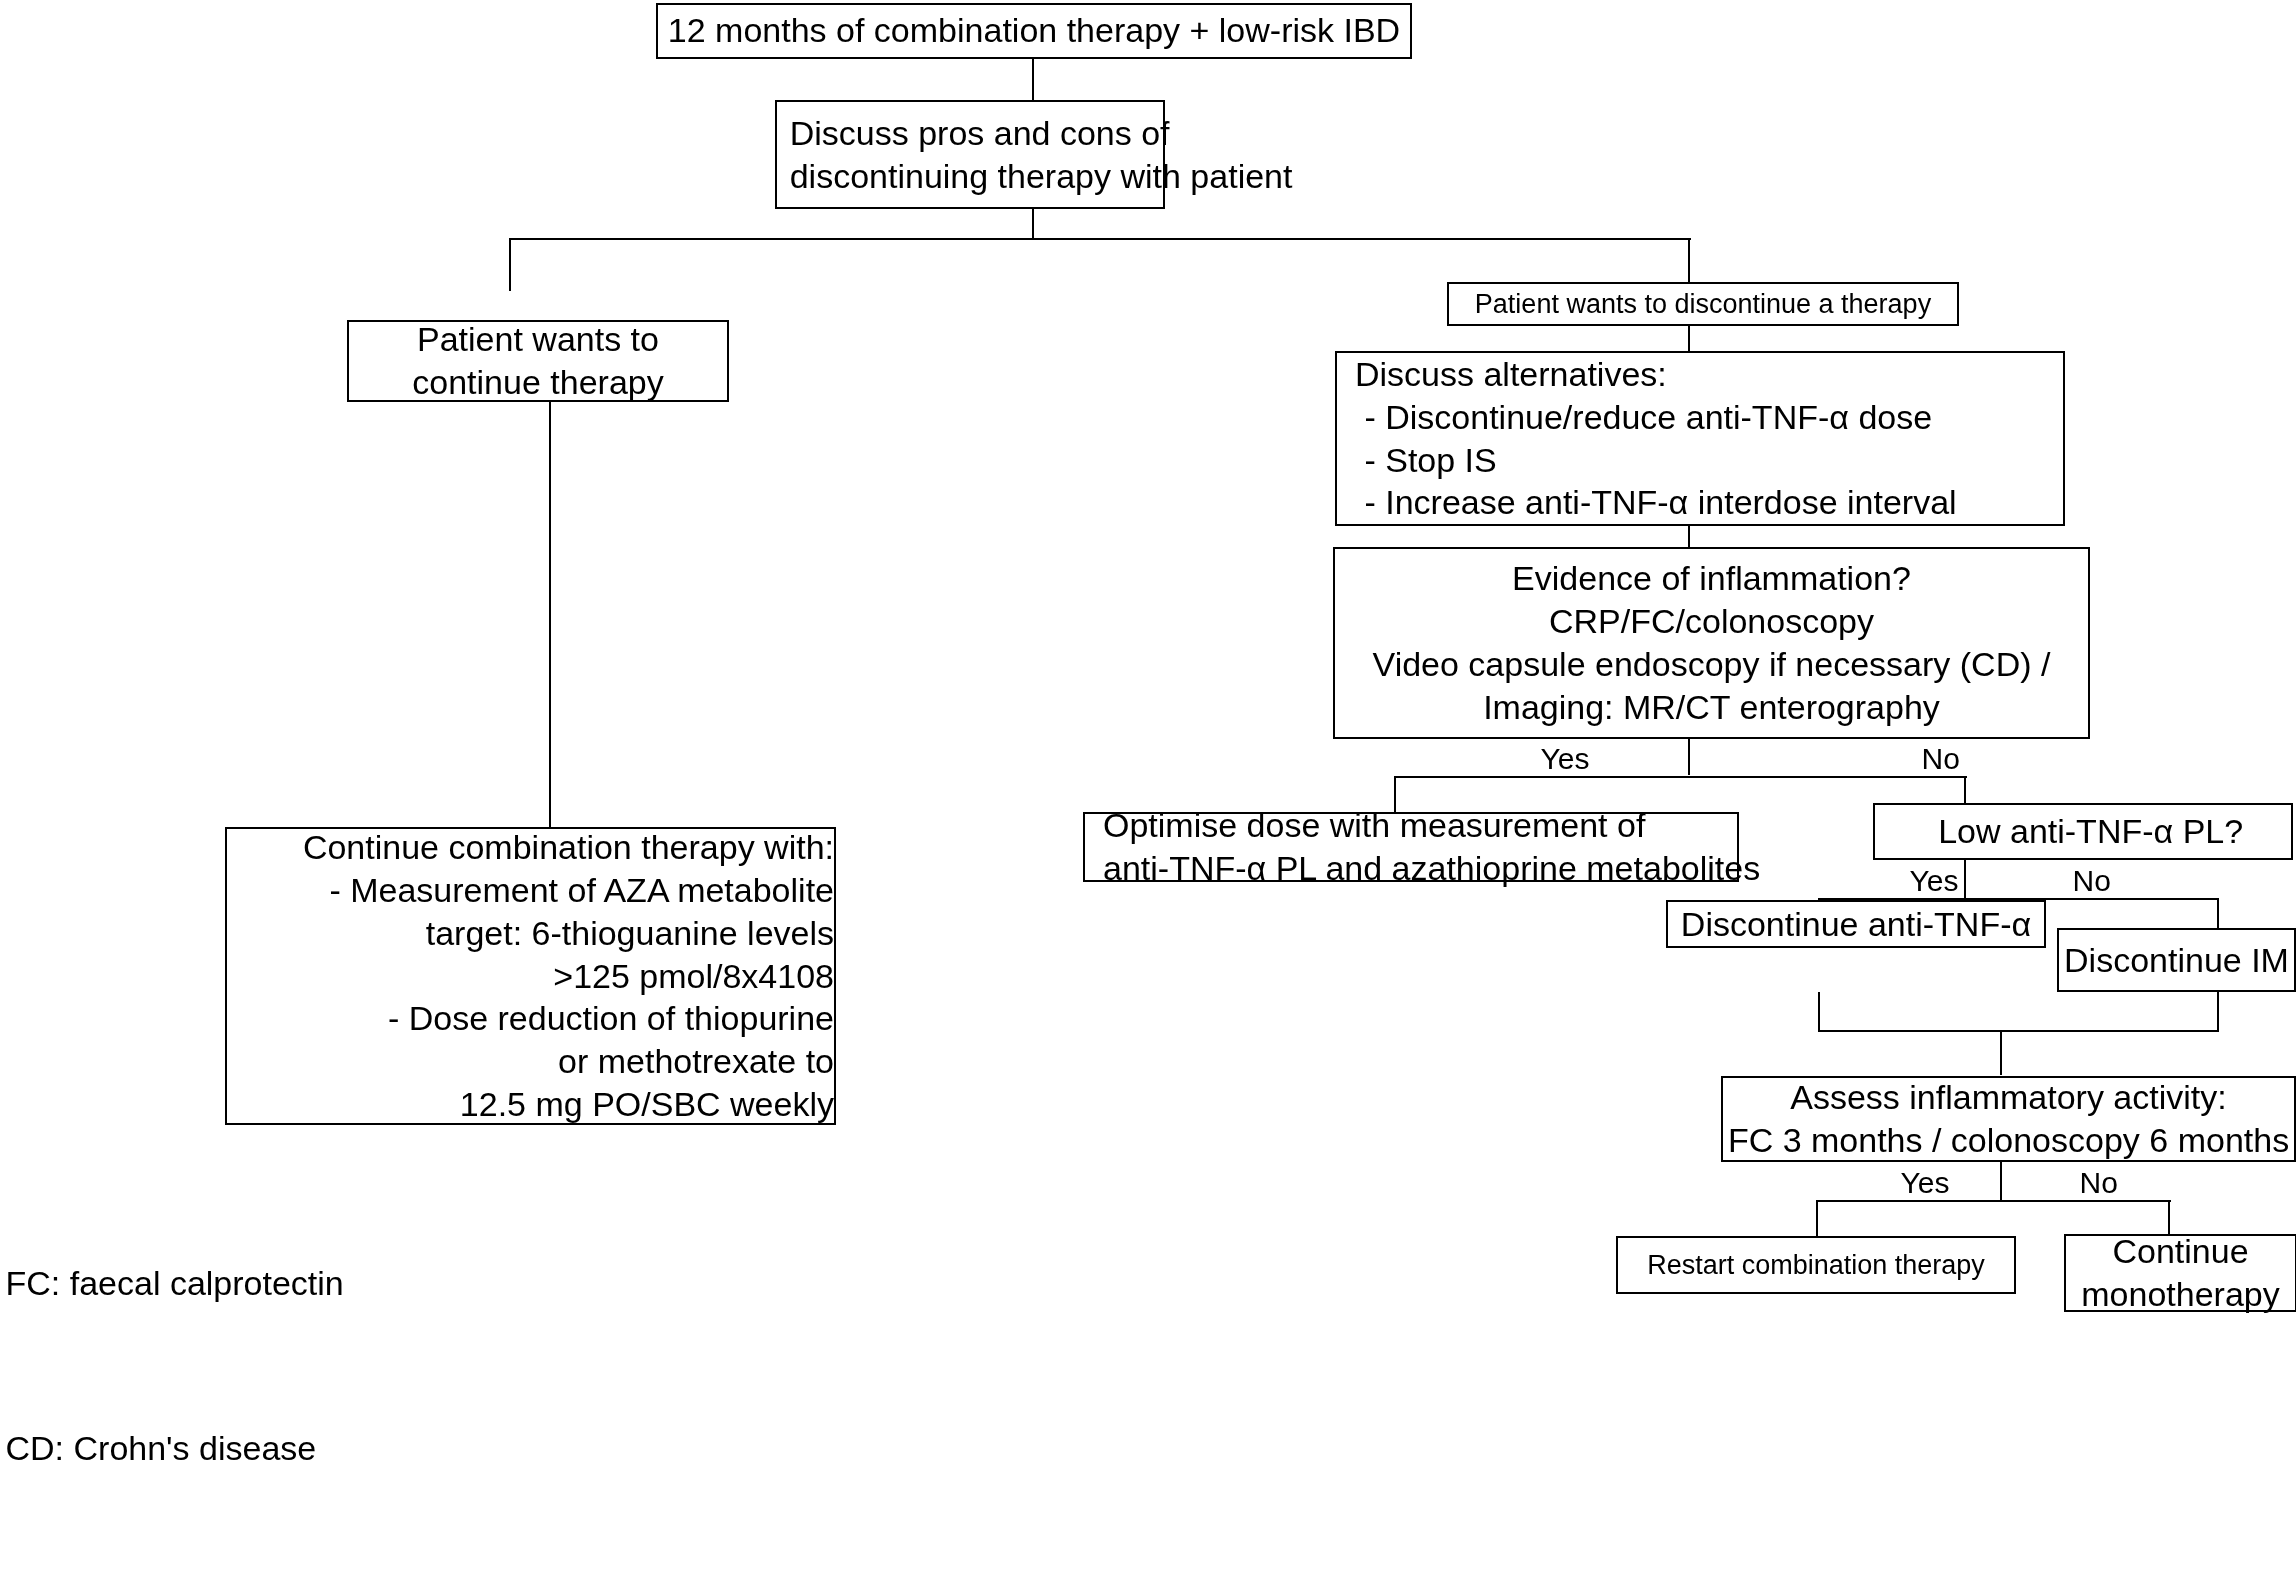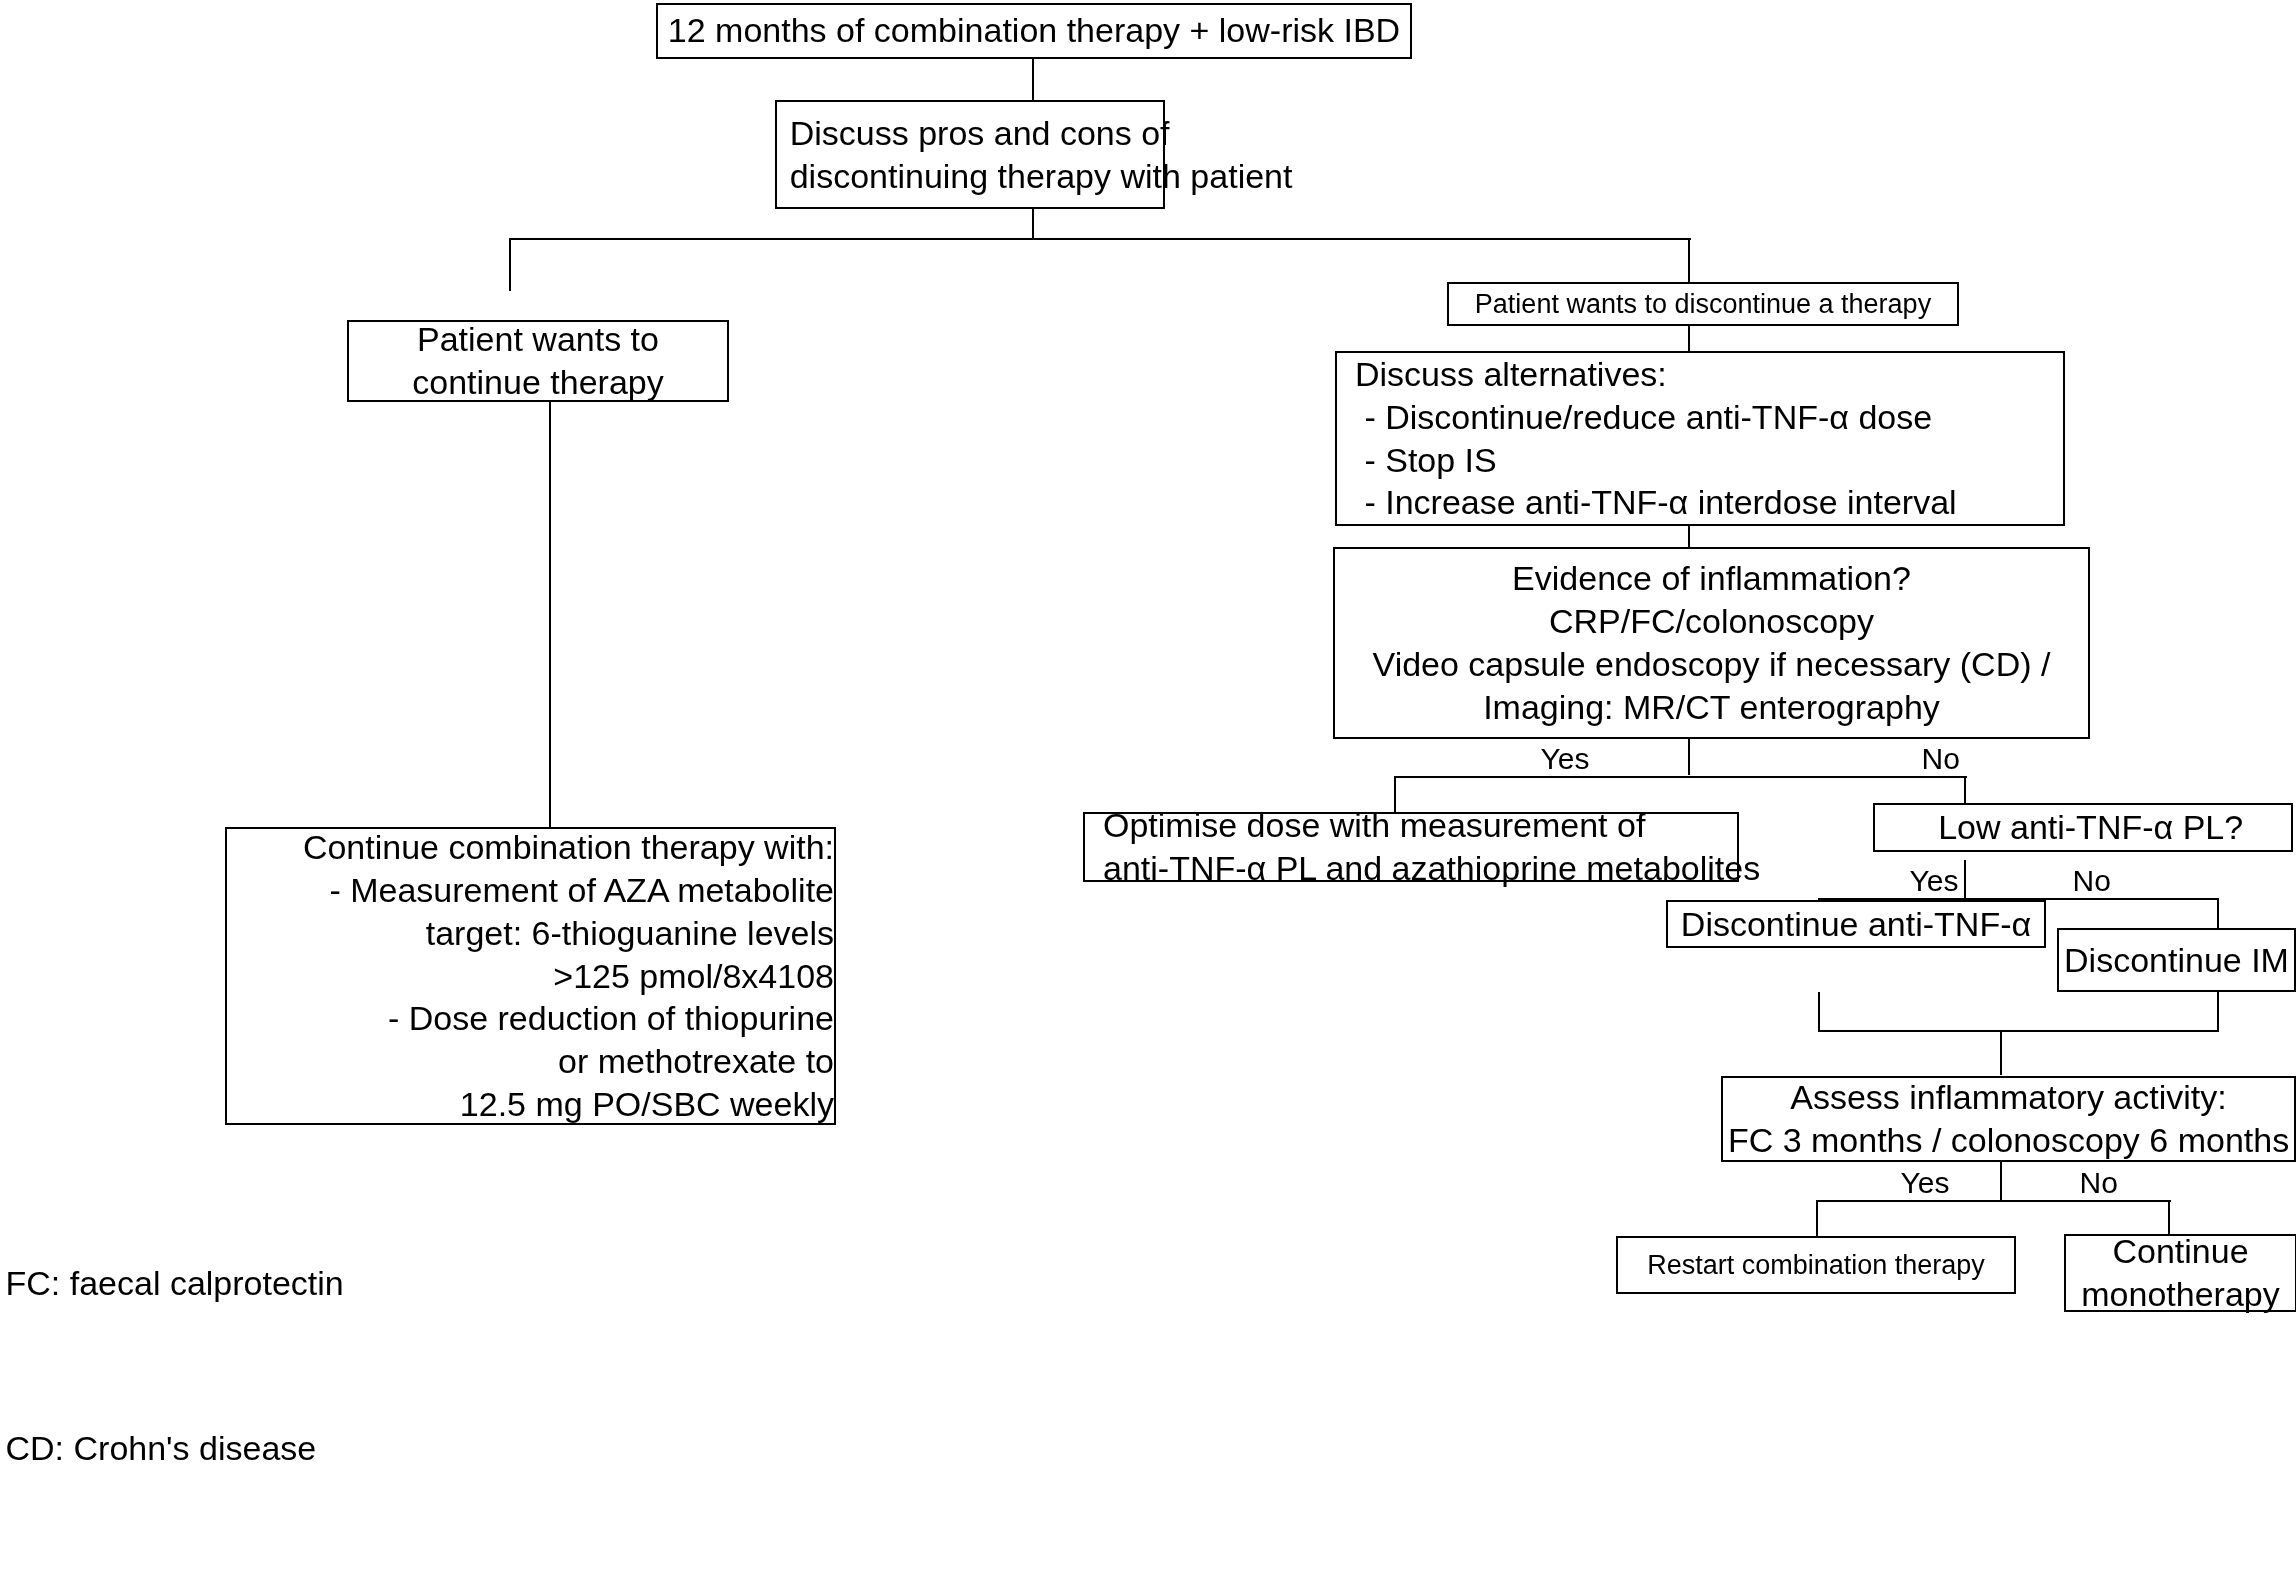--- a/index.html
+++ b/index.html
@@ -145,21 +145,21 @@
     <span class="ln">CRP/FC/colonoscopy</span>
     <span class="ln">Video capsule endoscopy if necessary (CD) /</span>
     <span class="ln">Imaging: MR/CT enterography</span>
   </div>
 
   <div class="box left fs-lg" style="left:1066px; top:812px; width:656px; height:70px; padding-left:18px;margin-left:17px;">
     <span class="ln">Optimise dose with measurement of</span>
     <span class="ln">anti-TNF-α PL and azathioprine metabolites</span>
   </div>
 
-  <div class="box center fs-lg pad-x" style="left:1873px; top:803px; width:420px; height:49px;padding-left:28px;">
+  <div class="box center fs-lg pad-x" style="left:1873px; top:803px; width:420px; height:57px;padding-left:28px;">
     <span class="ln">Low anti-TNF-α PL?</span>
   </div>
 
   <div class="box center fs-lg pad-x" style="left:1666px; top:900px; width:380px; height:48px;">
     <span class="ln">Discontinue anti-TNF-α</span>
   </div>
 
   <div class="box center fs-lg pad-x" style="left:2057px; top:928px; width:239px; height:64px;">
     <span class="ln">Discontinue IM</span>
   </div>

